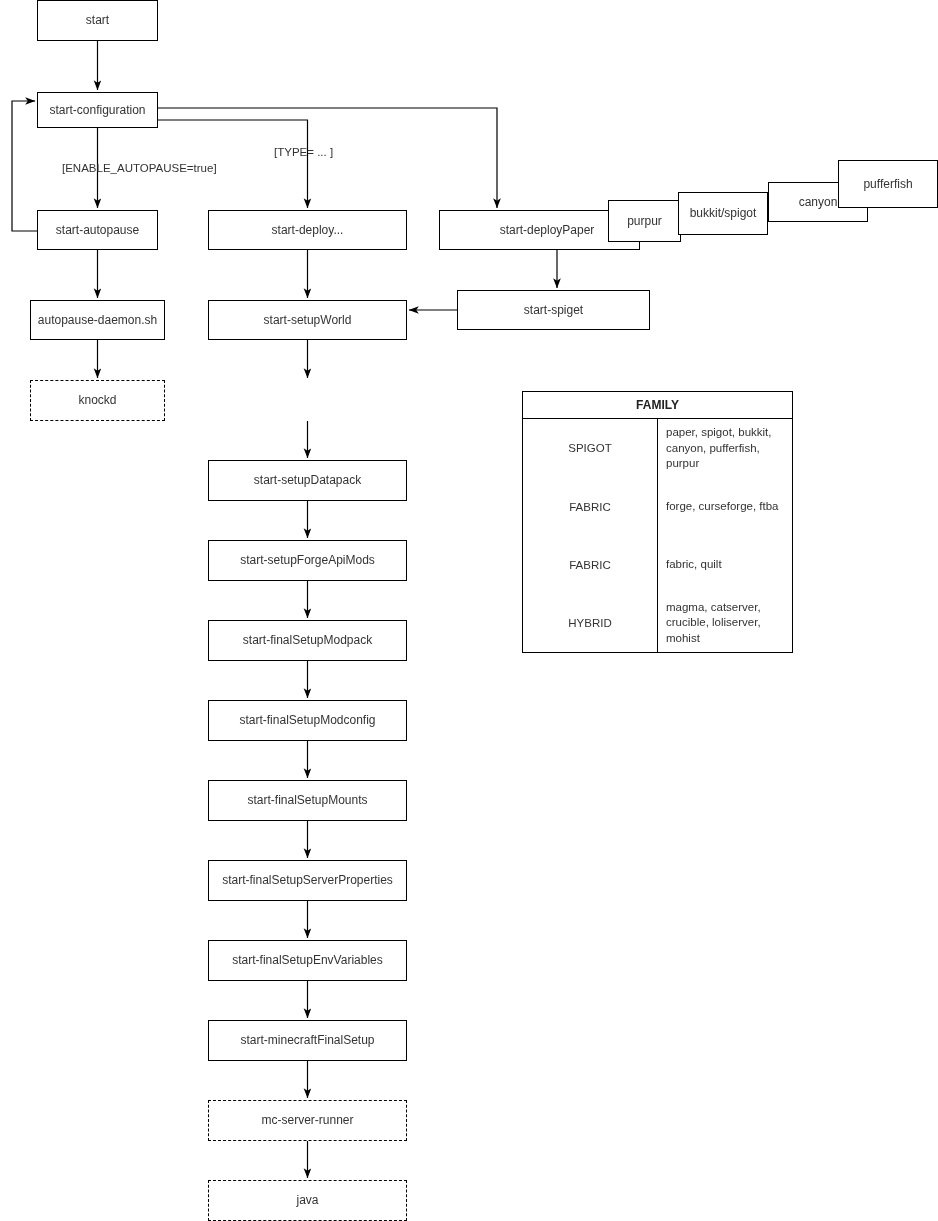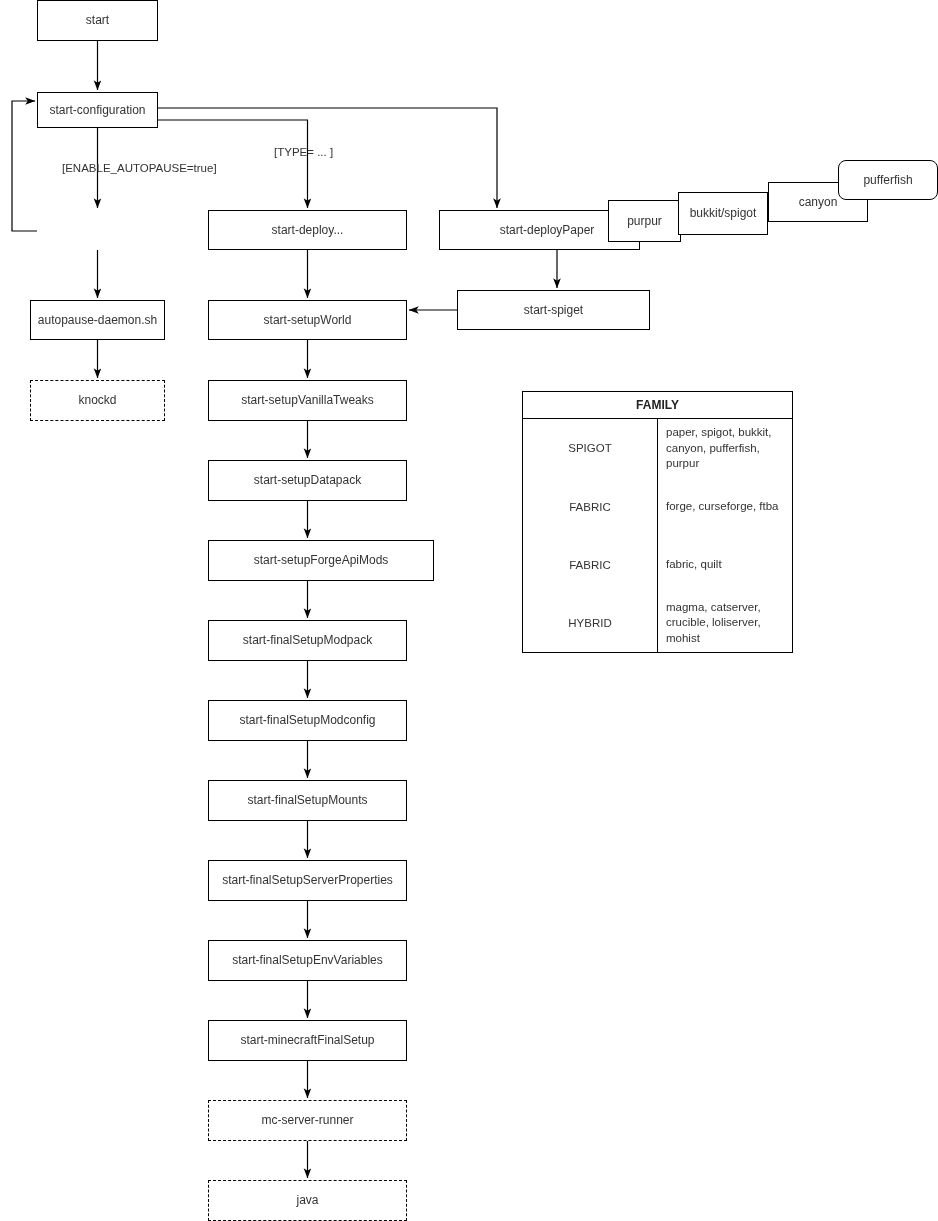--- a/index.html
+++ b/index.html
@@ -145,46 +145,46 @@
   </svg>
 
   <div class="node" style="left:37px; top:0px; width:121px; height:41px;">
     <span>start</span>
   </div>
 
   <div class="node" style="left:37px; top:92px; width:121px; height:36px;">
     <span>start-configuration</span>
   </div>
 
+  <div class="node" style="left:37px; top:210px; width:121px; height:40px;">
+    <span>start-autopause</span>
+  </div>
 
   <div class="node" style="left:30px; top:300px; width:135px; height:40px;">
     <span>autopause-daemon.sh</span>
   </div>
 
   <div class="node dashed" style="left:30px; top:380px; width:135px; height:41px;">
     <span>knockd</span>
   </div>
 
   <div class="node" style="left:208px; top:210px; width:199px; height:40px;">
     <span>start-deploy...</span>
   </div>
 
   <div class="node" style="left:208px; top:300px; width:199px; height:40px;">
     <span>start-setupWorld</span>
   </div>
 
-  <div class="node" style="left:208px; top:380px; width:199px; height:41px;">
-    <span>start-setupVanillaTweaks</span>
-  </div>
 
   <div class="node" style="left:208px; top:460px; width:199px; height:41px;">
     <span>start-setupDatapack</span>
   </div>
 
-  <div class="node" style="left:208px; top:540px; width:226px; height:41px;">
+  <div class="node" style="left:208px; top:540px; width:199px; height:41px;">
     <span>start-setupForgeApiMods</span>
   </div>
 
   <div class="node" style="left:208px; top:620px; width:199px; height:41px;">
     <span>start-finalSetupModpack</span>
   </div>
 
   <div class="node" style="left:208px; top:700px; width:199px; height:41px;">
     <span>start-finalSetupModconfig</span>
   </div>
@@ -226,21 +226,21 @@
   </div>
 
   <div class="node stack" style="left:678px; top:192px; width:90px; height:43px; z-index:9;">
     <span>bukkit/spigot</span>
   </div>
 
   <div class="node stack" style="left:768px; top:182px; width:100px; height:40px; z-index:10;">
     <span>canyon</span>
   </div>
 
-  <div class="node stack" style="left:838px; top:160px; width:100px; height:40px; z-index:11;border-radius:8px;">
+  <div class="node stack" style="left:838px; top:160px; width:100px; height:48px; z-index:11;">
     <span>pufferfish</span>
   </div>
 
   <div class="edge-label" style="left:22px; top:162px;padding-left:40px;">[ENABLE_AUTOPAUSE=true]</div>
 
   <div class="edge-label" style="left:274px; top:146px;">[TYPE= ... ]</div>
 
   <div id="legend">
     <table>
       <tbody>

